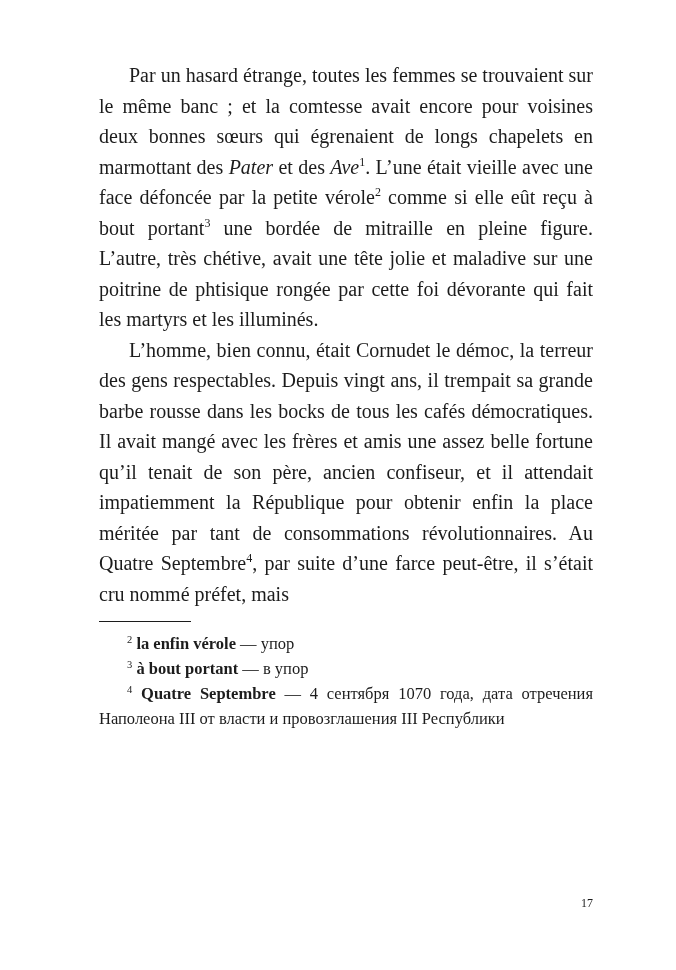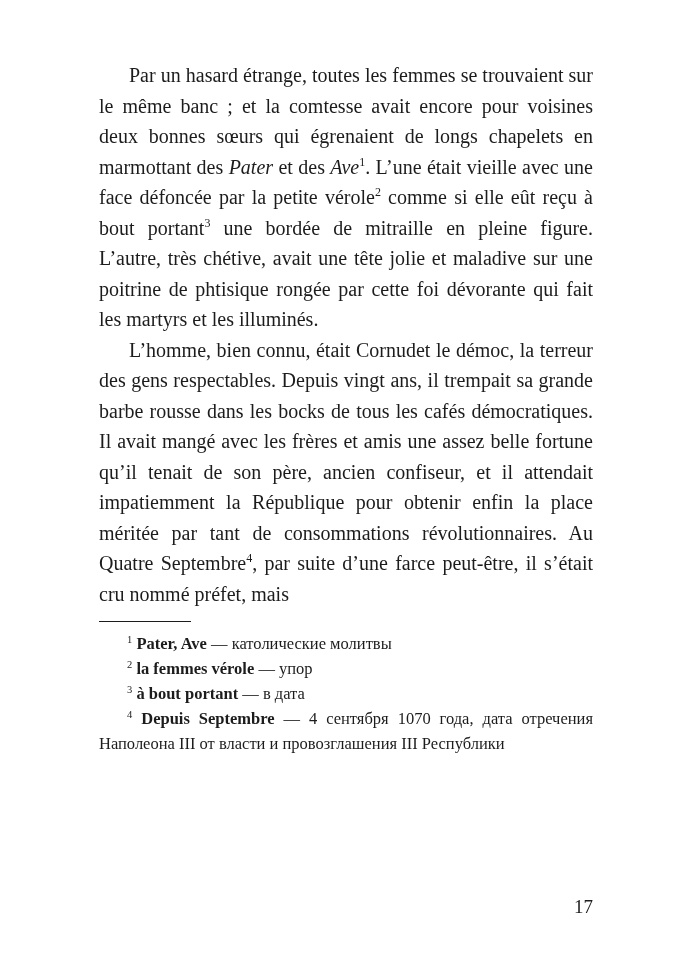--- a/index.html
+++ b/index.html
@@ -56,45 +56,44 @@
   }
   .footnotes sup.fn-marker {
     font-size: 10.5px;
     line-height: 0;
     vertical-align: super;
   }
   .page-number {
     position: absolute;
     right: 83px;
     top: 896px;
-    font-size: 19px;
+    font-size: 12px;
     color: #1c1c1c;
   }
 </style>
 </head>
 <body>
 
 <div class="book-page">
 
   <div class="body-text">
 
     <p><span>Par un hasard étrange, toutes les femmes se trouvaient sur le même banc ; et la comtesse avait encore pour voisines deux bonnes sœurs qui égrenaient de longs chapelets en marmottant des </span><i>Pater</i><span> et des </span><i>Ave</i><sup class="fn-ref">1</sup><span>. L’une était vieille avec une face défoncée par la petite vérole</span><sup class="fn-ref">2</sup><span> comme si elle eût reçu à bout portant</span><sup class="fn-ref">3</sup><span> une bordée de mitraille en pleine figure. L’autre, très chétive, avait une tête jolie et maladive sur une poitrine de phtisique rongée par cette foi dévorante qui fait les martyrs et les illuminés.</span></p>
 
 
     <p><span>L’homme, bien connu, était Cornudet le démoc, la terreur des gens respectables. Depuis vingt ans, il trempait sa grande barbe rousse dans les bocks de tous les cafés démocratiques. Il avait mangé avec les frères et amis une assez belle fortune qu’il tenait de son père, ancien confiseur, et il attendait impatiemment la République pour obtenir enfin la place méritée par tant de consommations révolutionnaires. Au Quatre Septembre</span><sup class="fn-ref">4</sup><span>, par suite d’une farce peut-être, il s’était cru nommé préfet, mais</span></p>
 
   </div>
 
   <div class="footnotes">
     <div class="fn-rule"></div>
 
-    <p><sup class="fn-marker">1</sup> <b>Pater, Ave</b><span> — католические молитвы</span></p>
 
-    <p><sup class="fn-marker">2</sup> <b>la femmes vérole</b><span> — упор</span></p>
+    <p><sup class="fn-marker">2</sup> <b>la enfin vérole</b><span> — упор</span></p>
 
-    <p><sup class="fn-marker">3</sup> <b>à bout portant</b><span> — в дата</span></p>
+    <p><sup class="fn-marker">3</sup> <b>à bout portant</b><span> — в упор</span></p>
 
-    <p><sup class="fn-marker">4</sup> <b>Depuis Septembre</b><span> — 4 сентября 1070 года, дата отречения Наполеона III от власти и провозглашения III Республики</span></p>
+    <p><sup class="fn-marker">4</sup> <b>Quatre Septembre</b><span> — 4 сентября 1070 года, дата отречения Наполеона III от власти и провозглашения III Республики</span></p>
   </div>
 
   <div class="page-number">17</div>
 
 </div>
 
 </body></html>

